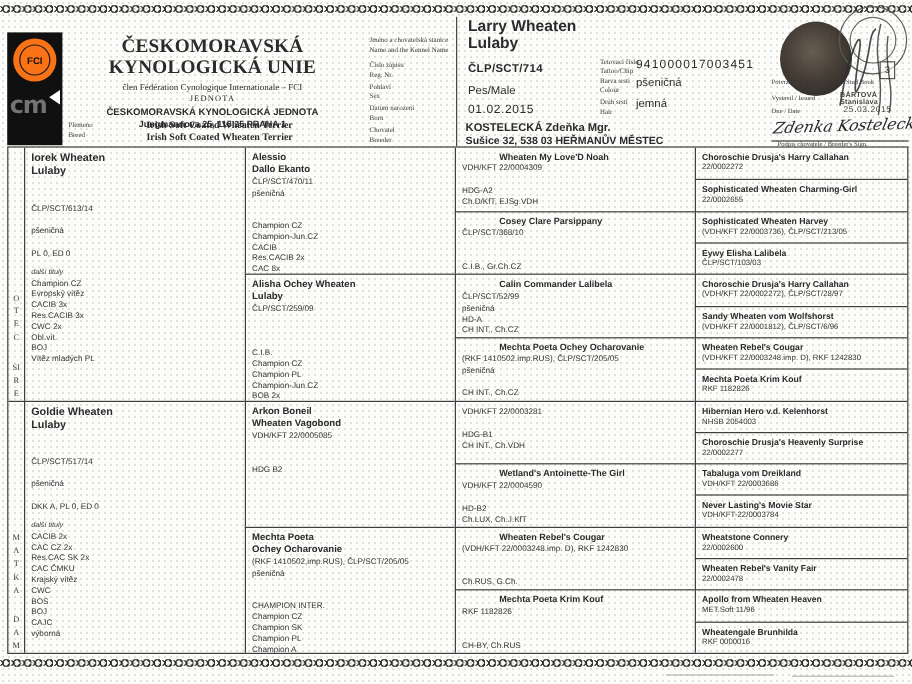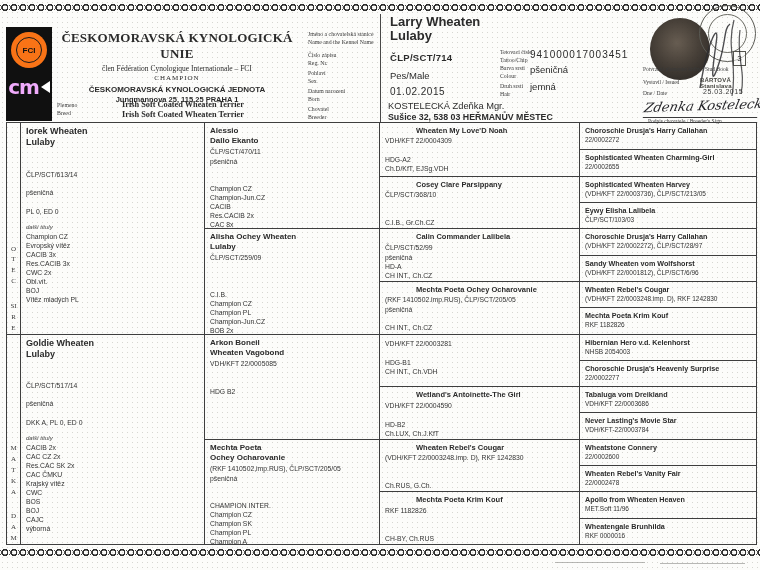--- a/index.html
+++ b/index.html
@@ -19,46 +19,46 @@
 
   
   .abs{position:absolute;}
   .logobar{left:6px;top:27px;width:46px;height:94px;background:#101010;
            display:flex;flex-direction:column;align-items:center;}
   .fci{margin-top:5px;width:36px;height:36px;border-radius:50%;background:#f97316;
        display:flex;align-items:center;justify-content:center;}
   .fci-inner{width:24px;height:24px;border-radius:50%;border:1.6px solid #1a1a1a;
        display:flex;align-items:center;justify-content:center;
        font-size:8px;font-weight:bold;color:#111;font-family:"Liberation Sans",sans-serif;}
-  .cmku{margin-top:7px;color:#f0abfc;font-weight:bold;font-size:20px;letter-spacing:-1px;
-        font-family:"DejaVu Sans",sans-serif;display:flex;align-items:center;}
+  .cmku{margin-top:7px;color:#737373;font-weight:bold;font-size:20px;letter-spacing:-1px;
+        font-family:"DejaVu Sans",sans-serif;display:flex;align-items:flex-start;}
   .cmku-arrow{width:0;height:0;border-top:6px solid transparent;border-bottom:6px solid transparent;
         border-right:9px solid #fff;margin-left:2px;}
 
   .org-block{left:44px;top:30px;width:266px;text-align:center;font-family:"Liberation Serif",serif;}
-  .org1{font-size:13px;font-weight:bold;letter-spacing:.2px;}
+  .org1{font-size:16px;font-weight:bold;letter-spacing:.2px;}
   .member{font-size:7.5px;margin-top:2px;}
   .ttl{font-size:17.5px;font-weight:bold;letter-spacing:1px;margin-top:3px;}
   .ped{font-size:7px;letter-spacing:1px;margin-top:1px;}
   .org2{font-size:8px;font-weight:bold;margin-top:3px;font-family:"Liberation Sans",sans-serif;}
   .addr{font-size:7.5px;font-weight:bold;margin-top:1px;font-family:"Liberation Sans",sans-serif;}
 
   .hl{font-size:5.8px;line-height:1.45;white-space:pre-line;color:#3a3a3a;
       font-family:"Liberation Serif",serif;}
   .breed-label{left:57px;top:101px;}
   .breed-vals{left:112px;top:100px;font-family:"Liberation Serif",serif;
       font-weight:bold;font-size:8.3px;line-height:1.18;margin-left:10px;}
 
   .vline{left:380px;top:14px;width:1px;height:108px;background:#474747;}
 
   .dogname{left:390px;top:15px;font-weight:bold;font-size:13px;line-height:1.1;white-space:pre-line;}
   .dreg{left:390px;top:52px;font-size:9.5px;font-weight:bold;letter-spacing:.3px;}
   .dsex{left:390px;top:70px;font-size:9.5px;}
   .dborn{left:390px;top:86px;font-size:10px;letter-spacing:.5px;}
-  .dbreeder{left:388px;top:101px;font-size:9.3px;font-weight:normal;}
+  .dbreeder{left:388px;top:101px;font-size:9.3px;font-weight:bold;}
   .dbaddr{left:388px;top:112px;font-size:8.8px;font-weight:bold;}
 
   .chip{left:530px;top:49px;font-size:10px;letter-spacing:1px;}
   .dcol{left:530px;top:64px;font-size:9.5px;}
   .dhair{left:530px;top:81px;font-size:9.5px;}
 
   .stamp-blob{left:650px;top:18px;width:60px;height:62px;border-radius:50%;opacity:.92;
       background:radial-gradient(circle at 45% 40%, #5a4f43 0%, #372f27 45%, #241f1a 72%, #423a30 100%);}
   .stamp-ring{left:699px;top:5px;width:55px;height:55px;border:1.5px solid #5a5a54;border-radius:50%;
       box-shadow:inset 0 0 0 1px transparent, inset 0 0 0 7px rgba(90,90,84,0);}
@@ -110,21 +110,21 @@
     </div>
     <div class="cmku">
       <span>cm</span>
       <span class="cmku-arrow"></span>
     </div>
   </div>
 
   <div class="org-block abs">
     <div class="org1">ČESKOMORAVSKÁ KYNOLOGICKÁ UNIE</div>
     <div class="member">člen Fédération Cynologique Internationale – FCI</div>
-    <div class="ped">CHAMPION</div>
+    <div class="ped">JEDNOTA</div>
     <div class="org2">ČESKOMORAVSKÁ KYNOLOGICKÁ JEDNOTA</div>
     <div class="addr">Jungmannova 25, 115 25 PRAHA 1</div>
   </div>
 
   <div class="hl abs breed-label">Plemeno
 Breed</div>
   <div class="abs breed-vals">
     <div>Irish Soft Coated Wheaten Terrier</div>
     <div>Irish Soft Coated Wheaten Terrier</div>
   </div>

